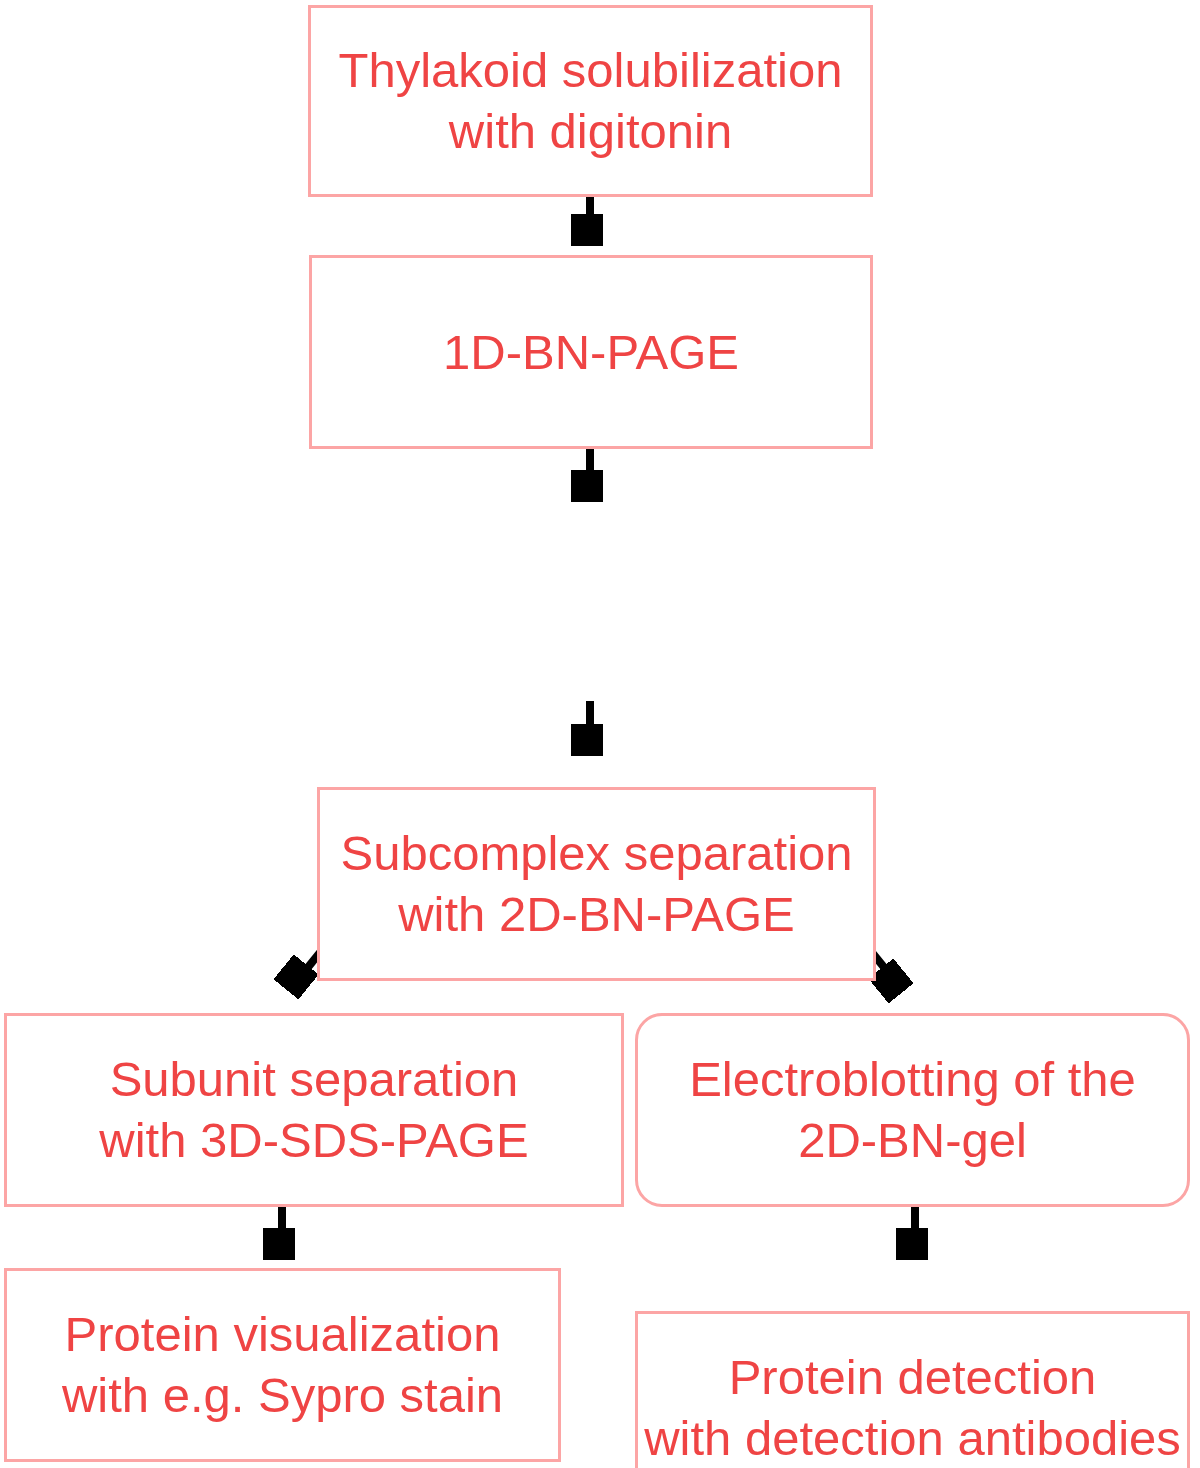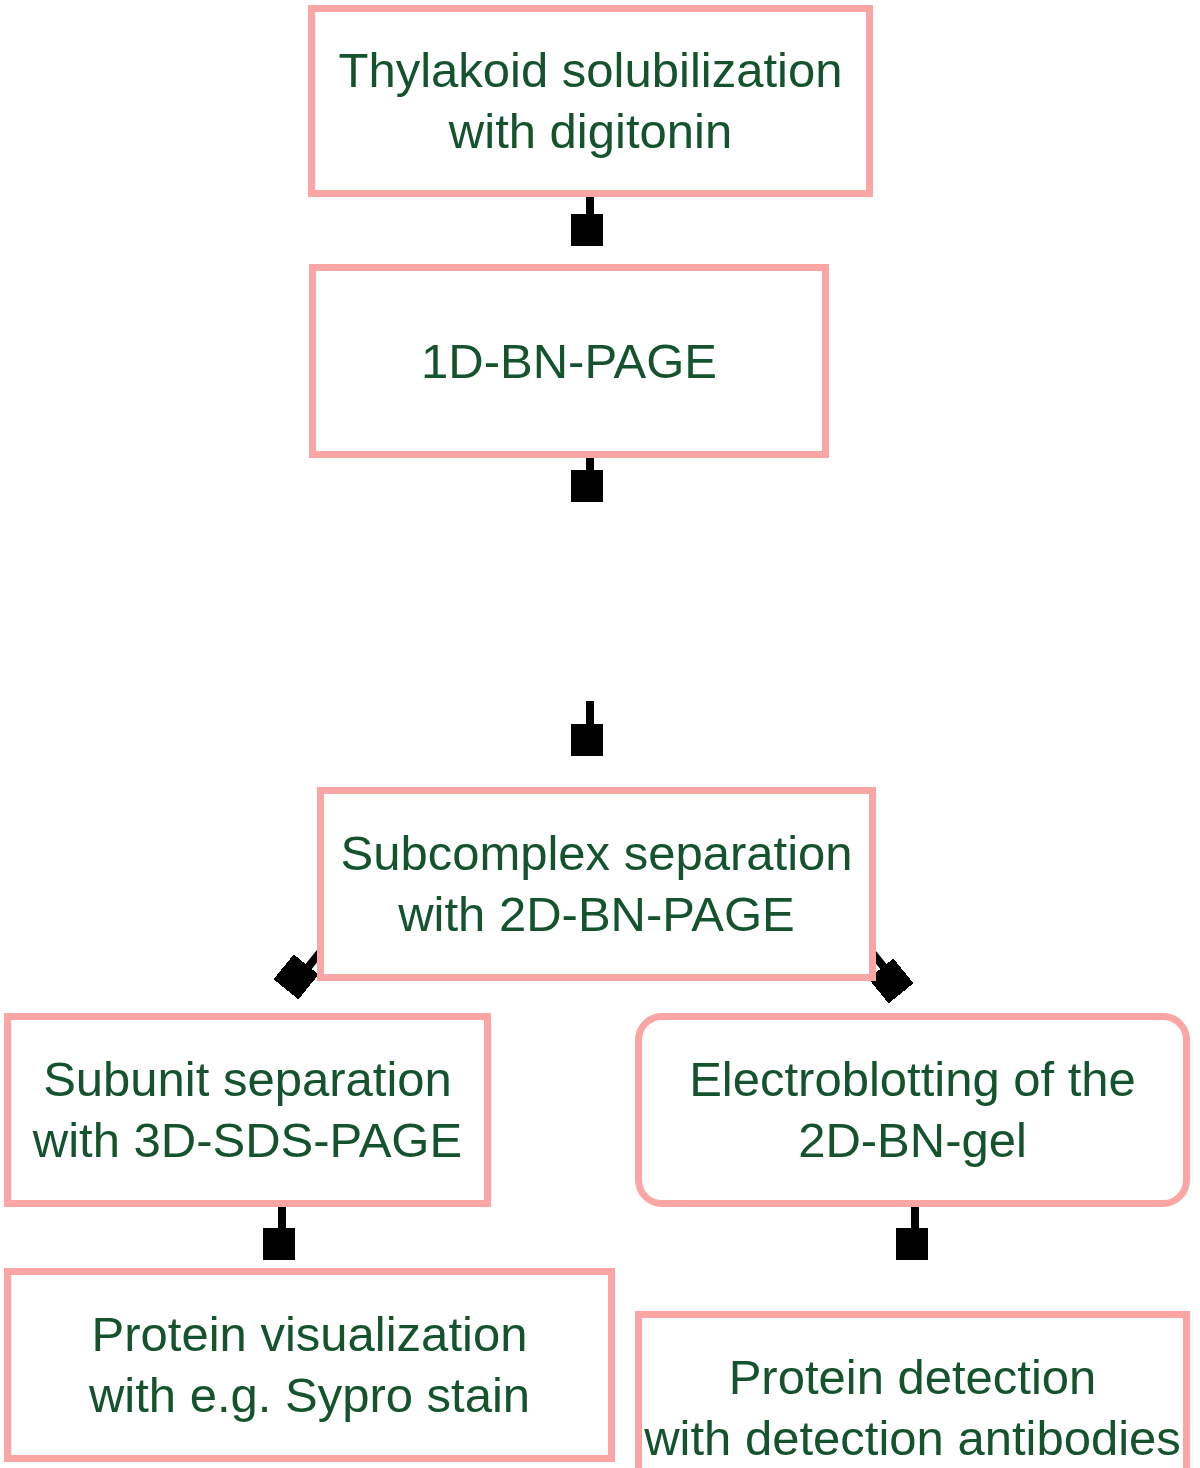--- a/index.html
+++ b/index.html
@@ -11,41 +11,41 @@
     position: relative;
     width: 1200px;
     height: 1468px;
     background: #ffffff;
     font-family: "Liberation Sans", sans-serif;
     overflow: hidden;
   }
   .node {
     position: absolute;
     box-sizing: border-box;
-    border: 7px solid #fca5a5;
+    border: 3px solid #fca5a5;
     background: #ffffff;
-    color: #14532d;
+    color: #ef4444;
     display: flex;
     flex-direction: column;
     align-items: center;
     justify-content: center;
     text-align: center;
     font-size: 49px;
     line-height: 61px;
     white-space: nowrap;
   }
   .node span { display: block; }
 
   
   #n-thylakoid   { left: 308px; top: 5px;    width: 565px; height: 192px; }
-  #n-bnpage1d    { left: 309px; top: 264px;  width: 520px; height: 194px; }
+  #n-bnpage1d    { left: 309px; top: 255px;  width: 564px; height: 194px; }
   #n-solub2      { left: 309px; top: 505px;  width: 564px; height: 196px; }
   #n-subcomplex  { left: 317px; top: 744px;  width: 559px; height: 194px; margin-top: 43px; }
-  #n-subunit     { left: 4px;   top: 1013px; width: 487px; height: 194px; }
-  #n-visual      { left: 4px;   top: 1268px; width: 611px; height: 194px; }
+  #n-subunit     { left: 4px;   top: 1013px; width: 620px; height: 194px; }
+  #n-visual      { left: 4px;   top: 1268px; width: 557px; height: 194px; }
   #n-electroblot { left: 635px; top: 1013px; width: 555px; height: 194px; border-radius: 27px; }
   #n-detection   { left: 635px; top: 1268px; width: 555px; height: 194px; margin-top: 43px; }
 
   .arrows {
     position: absolute;
     left: 0; top: 0;
     width: 1200px;
     height: 1468px;
     pointer-events: none;
   }

